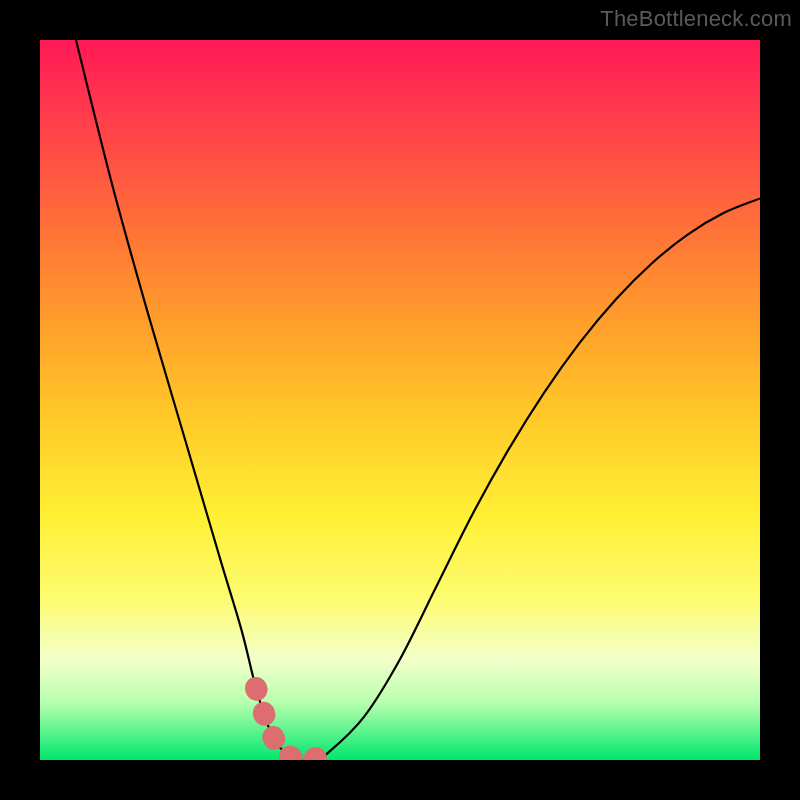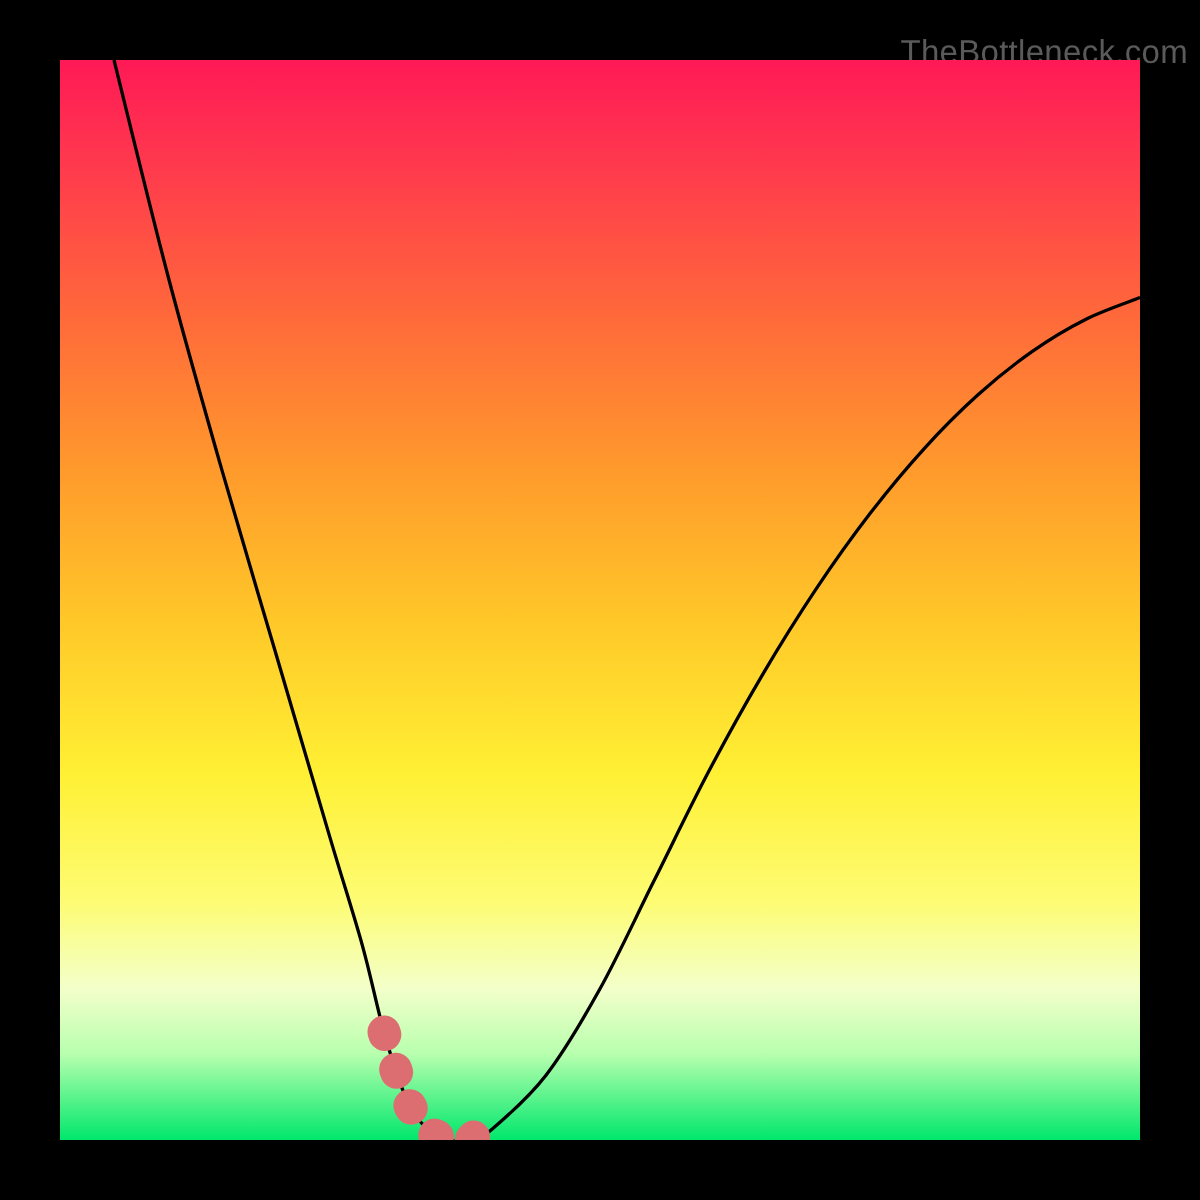--- a/index.html
+++ b/index.html
@@ -33,21 +33,21 @@
       #ffc828 52%,
       #fff034 66%,
       #fdfc74 78%,
       #f3ffca 86%,
       #b8ffae 92%,
       #00e76c 100%
     );
   }
   .watermark {
     position: absolute;
-    top: 22px;
+    top: 6px;
     right: 8px;
     color: #5a5a5a;
     font-size: 22px;
     font-weight: 500;
     letter-spacing: 0.2px;
     user-select: none;
   }
   svg.curve {
     position: absolute;
     left: 0;

